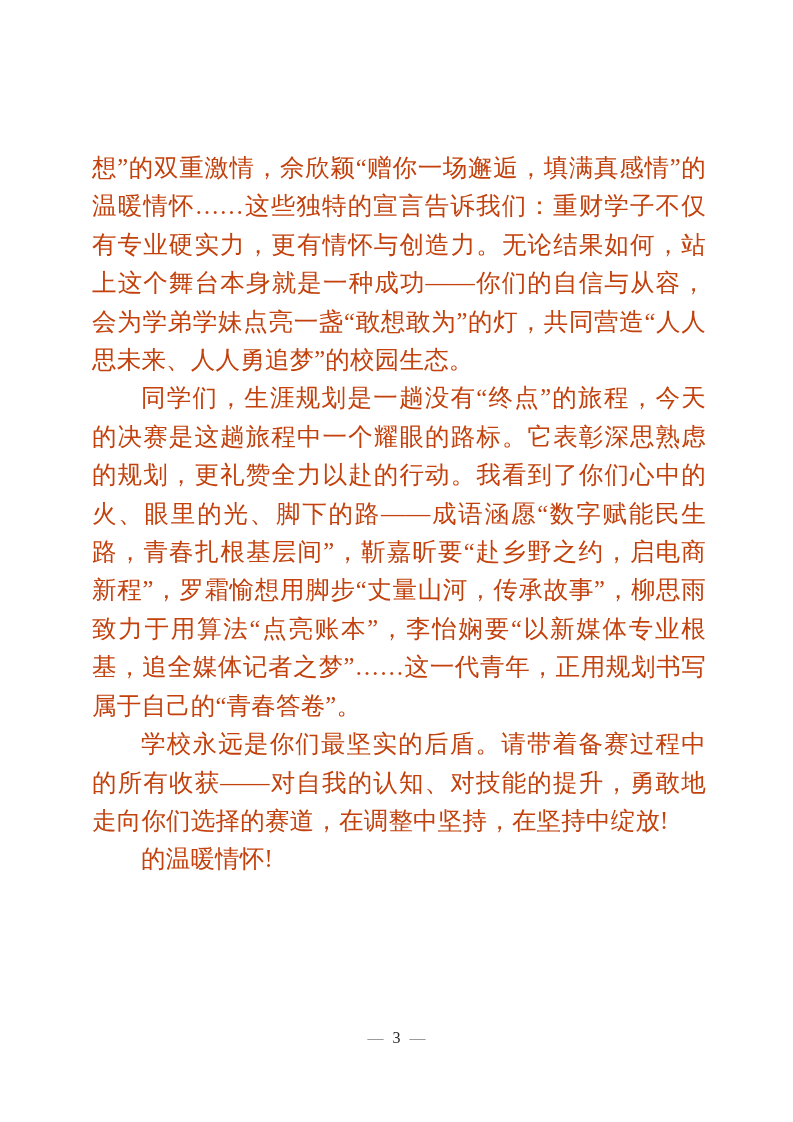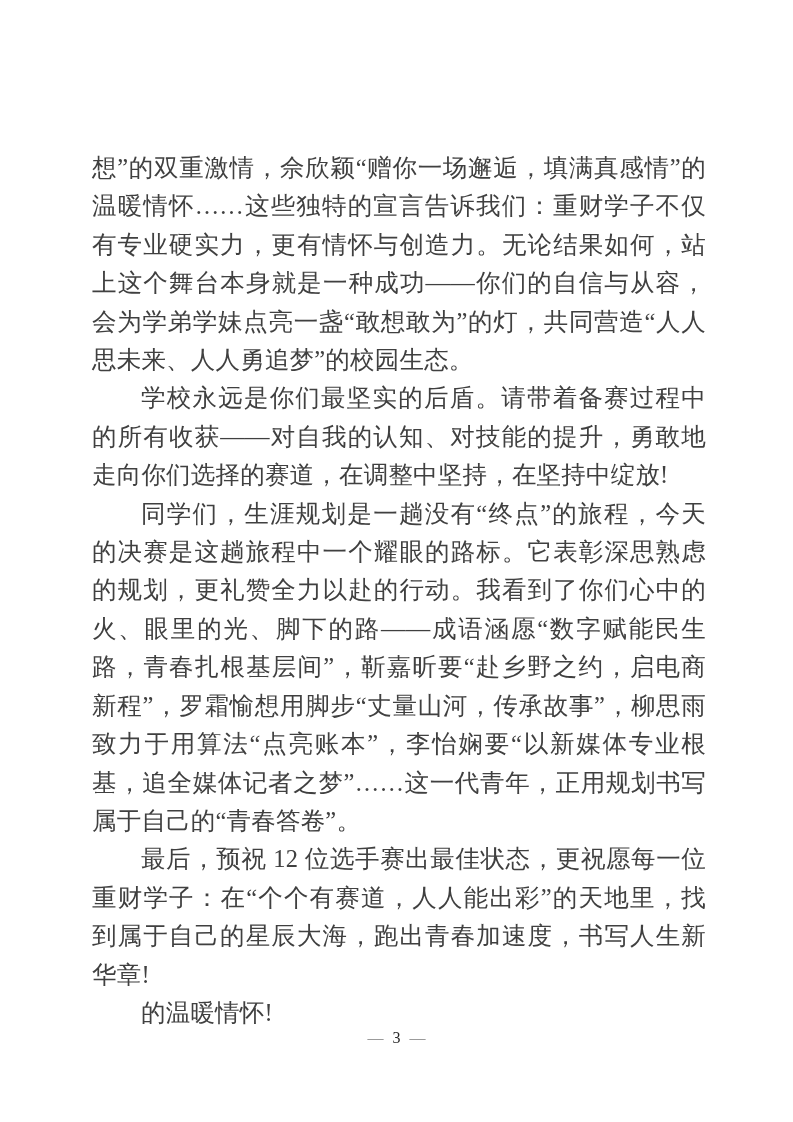--- a/index.html
+++ b/index.html
@@ -14,21 +14,21 @@
     background: #ffffff;
     font-family: "Liberation Serif", "DejaVu Serif", serif;
     overflow: hidden;
     box-sizing: border-box;
   }
   .content {
     position: absolute;
     left: 92px;
     top: 149px;
     width: 614px;
-    color: #404040;
+    color: #c2410c;
     font-size: 24.5px;
     line-height: 38.4px;
     text-align: justify;
     text-justify: inter-character;
     letter-spacing: 0.2px;
   }
   .content p {
     margin: 0;
     padding: 0;
   }
@@ -54,23 +54,22 @@
     padding: 0 6px;
   }
 </style>
 </head>
 <body>
 
 <div class="page">
 
   <div class="content">
     <p>想”的双重激情，佘欣颖“赠你一场邂逅，填满真感情”的温暖情怀……这些独特的宣言告诉我们：重财学子不仅有专业硬实力，更有情怀与创造力。无论结果如何，站上这个舞台本身就是一种成功——你们的自信与从容，会为学弟学妹点亮一盏“敢想敢为”的灯，共同营造“人人思未来、人人勇追梦”的校园生态。</p>
+    <p class="indent">同学们，生涯规划是一趟没有“终点”的旅程，今天的决赛是这趟旅程中一个耀眼的路标。它表彰深思熟虑的规划，更礼赞全力以赴的行动。我看到了你们心中的火、眼里的光、脚下的路——成语涵愿“数字赋能民生路，青春扎根基层间”，靳嘉昕要“赴乡野之约，启电商新程”，罗霜愉想用脚步“丈量山河，传承故事”，柳思雨致力于用算法“点亮账本”，李怡娴要“以新媒体专业根基，追全媒体记者之梦”……这一代青年，正用规划书写属于自己的“青春答卷”。</p>
     <p class="indent">学校永远是你们最坚实的后盾。请带着备赛过程中的所有收获——对自我的认知、对技能的提升，勇敢地走向你们选择的赛道，在调整中坚持，在坚持中绽放!</p>
-    <p class="indent">同学们，生涯规划是一趟没有“终点”的旅程，今天的决赛是这趟旅程中一个耀眼的路标。它表彰深思熟虑的规划，更礼赞全力以赴的行动。我看到了你们心中的火、眼里的光、脚下的路——成语涵愿“数字赋能民生路，青春扎根基层间”，靳嘉昕要“赴乡野之约，启电商新程”，罗霜愉想用脚步“丈量山河，传承故事”，柳思雨致力于用算法“点亮账本”，李怡娴要“以新媒体专业根基，追全媒体记者之梦”……这一代青年，正用规划书写属于自己的“青春答卷”。</p>
-    <p class="indent">最后，预祝 12 位选手赛出最佳状态，更祝愿每一位重财学子：在“个个有赛道，人人能出彩”的天地里，找到属于自己的星辰大海，跑出青春加速度，书写人生新华章!</p>
     <p class="indent">的温暖情怀!</p>
   </div>
 
   <div class="footer">
     <span class="dash">—</span><span class="pagenum">3</span><span class="dash">—</span>
   </div>
 
 </div>
 
 </body></html>

